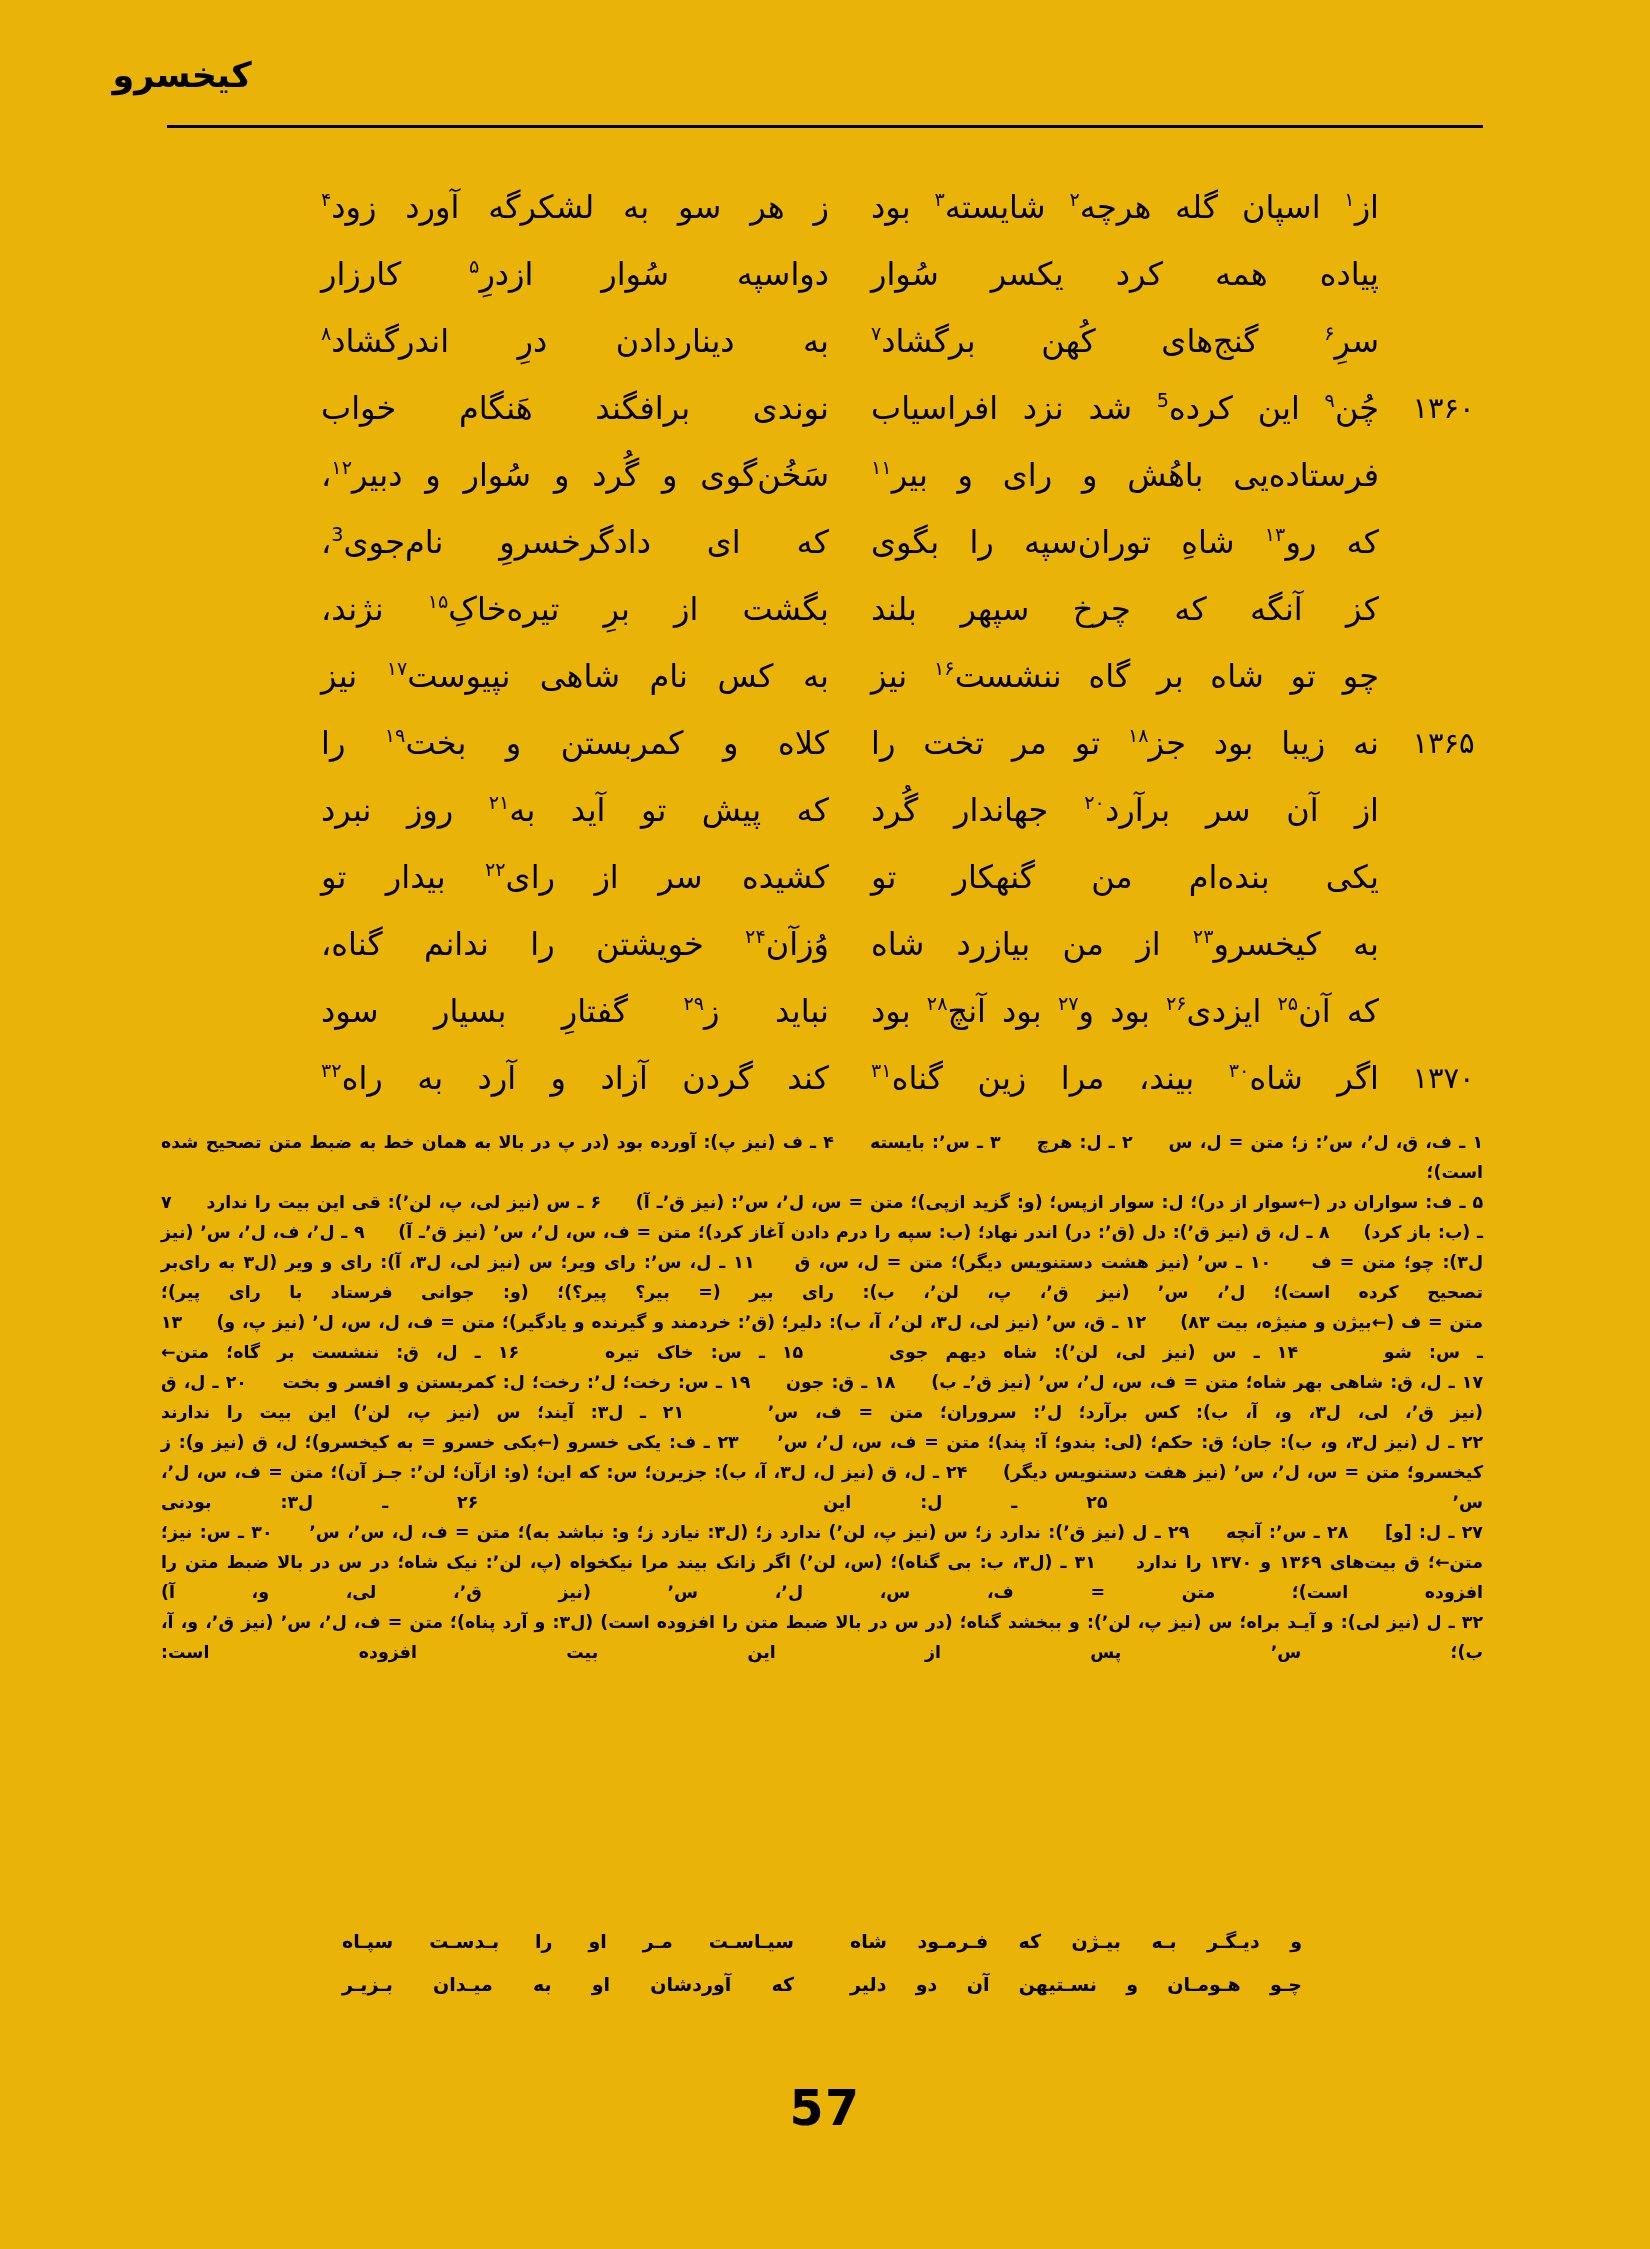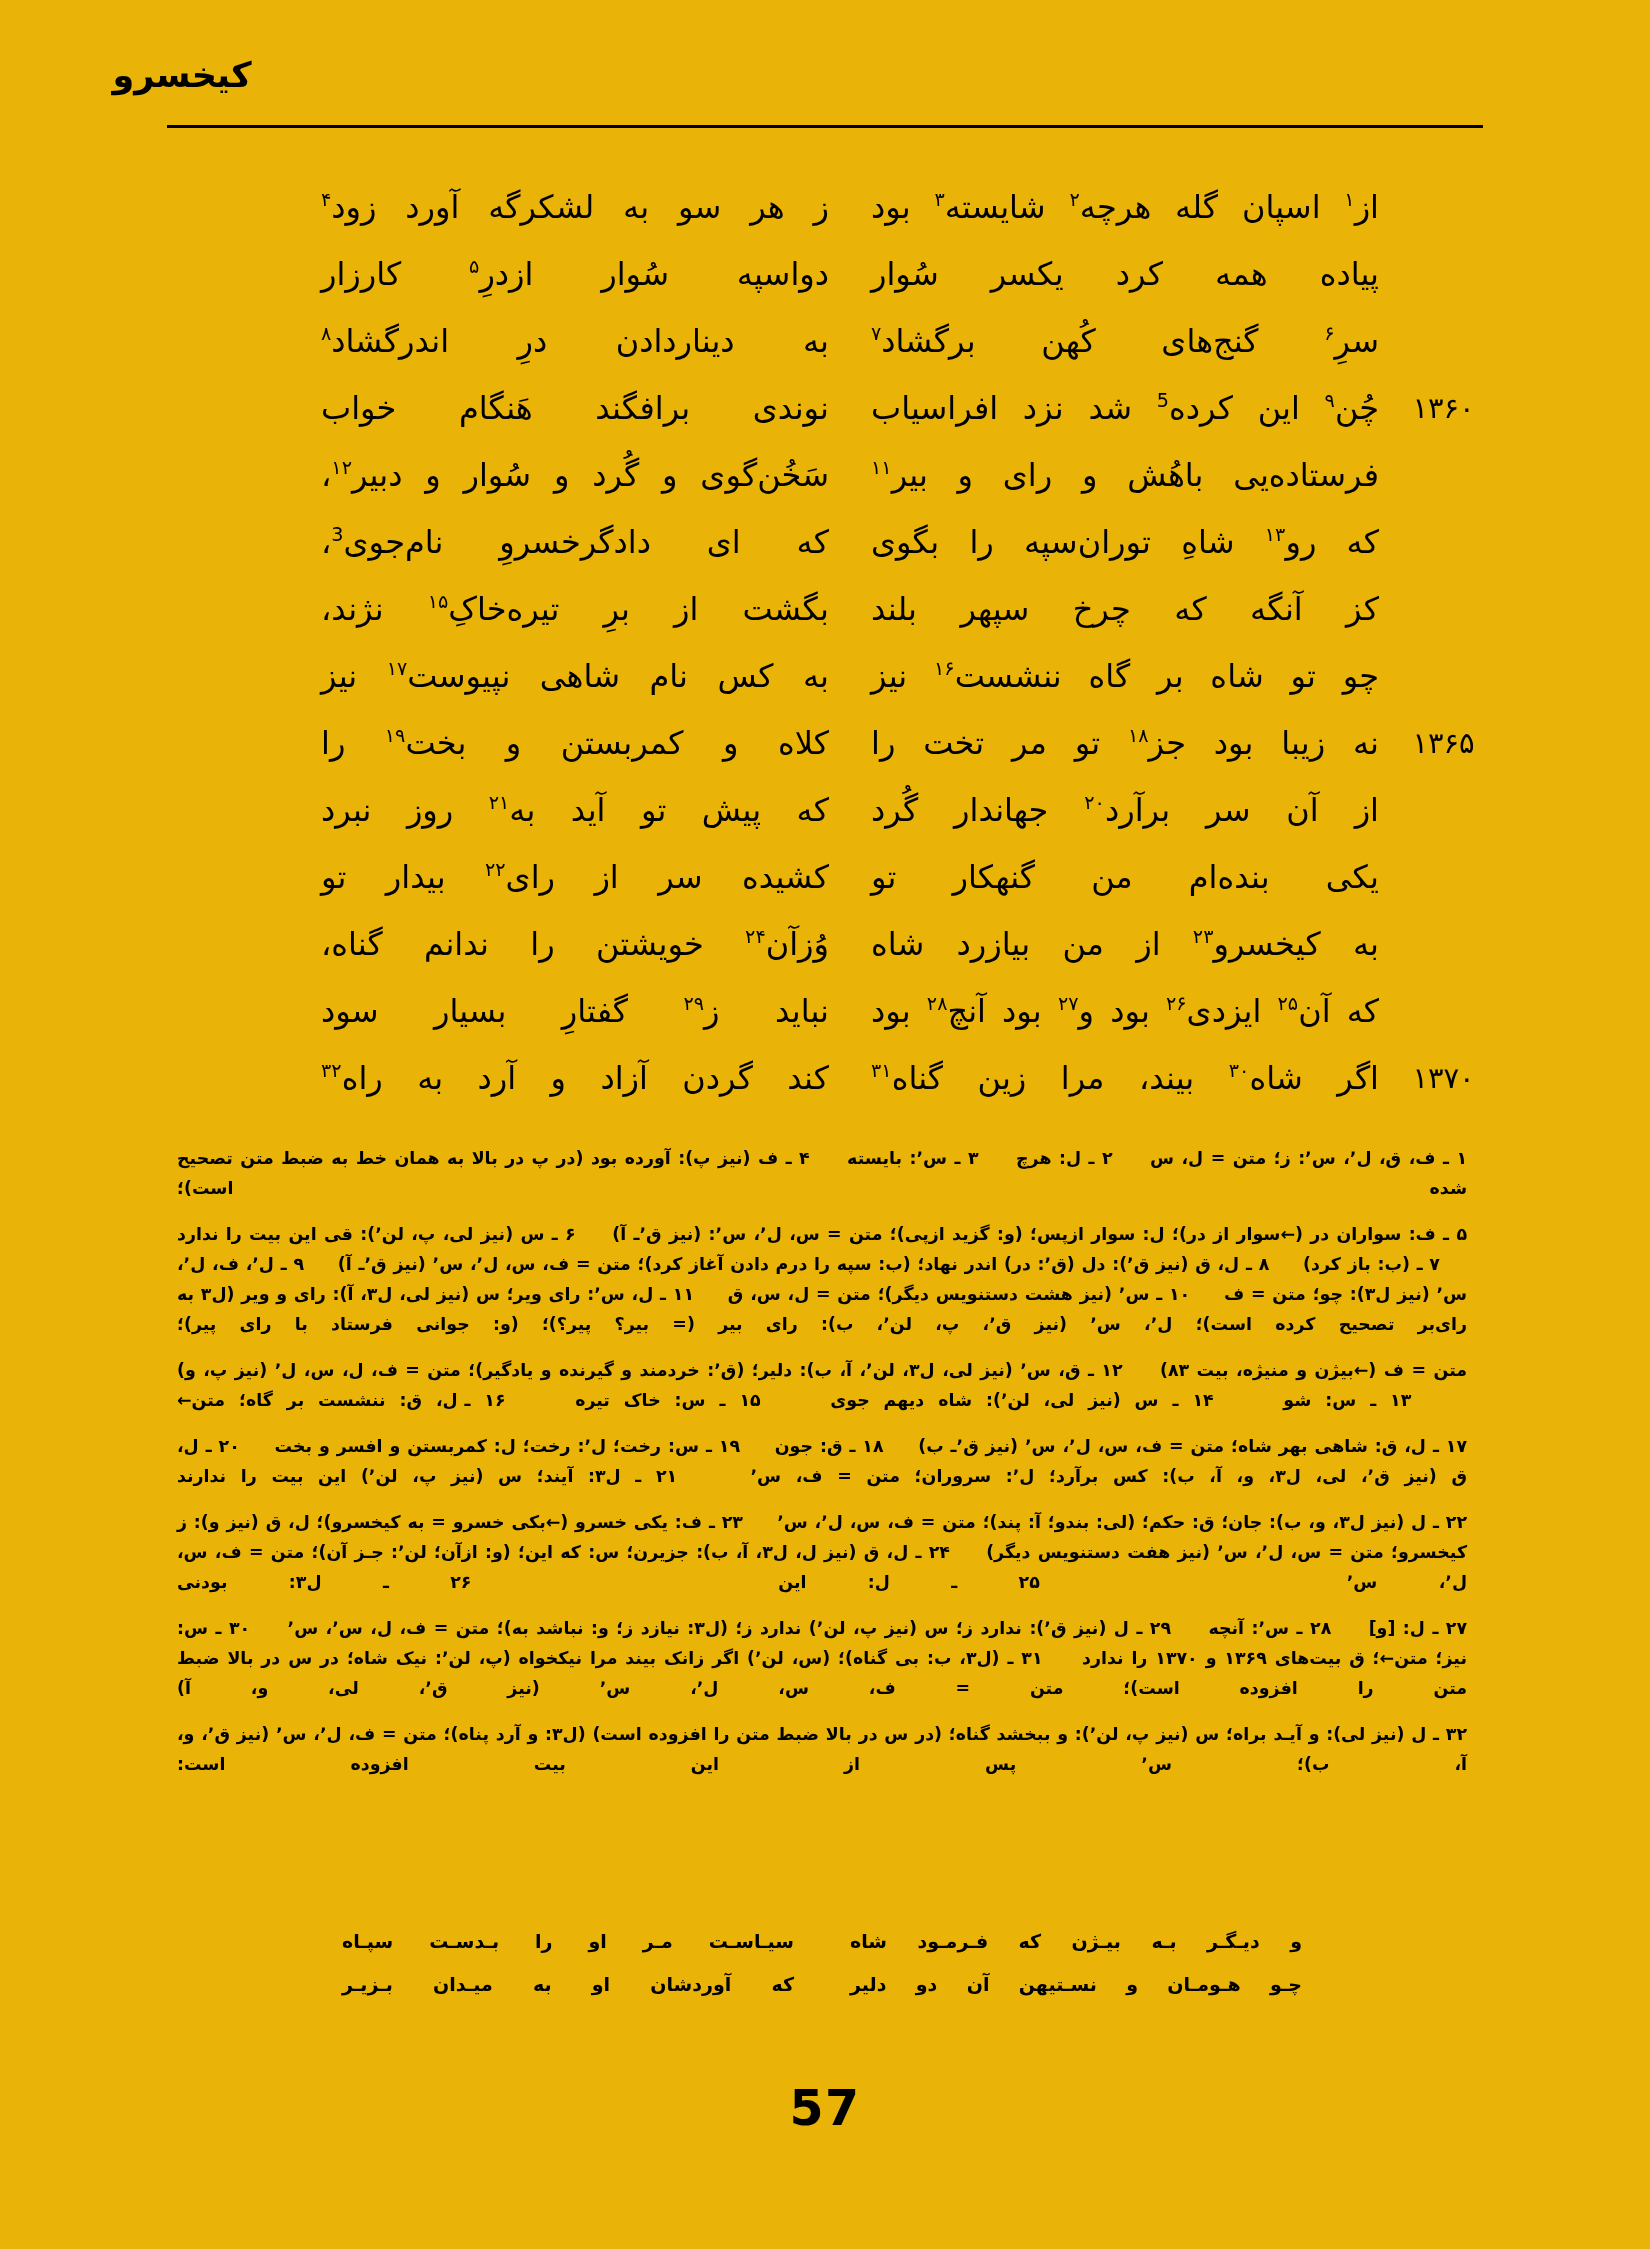--- a/index.html
+++ b/index.html
@@ -102,21 +102,21 @@
     left: 161px;
     direction: rtl;
     font-size: 17.4px;
     line-height: 30px;
     text-align: justify;
     text-align-last: justify;
     font-weight: bold;
     word-spacing: 0.7px;
   }
   .apparatus p {
-    margin: 16px;
+    margin: 0;
     padding: 0;
     text-align: justify;
     text-align-last: justify;
   }
   .apparatus .fn {
     white-space: normal;
   }
   .added-couplets {
     position: absolute;
     top: 1920px;

